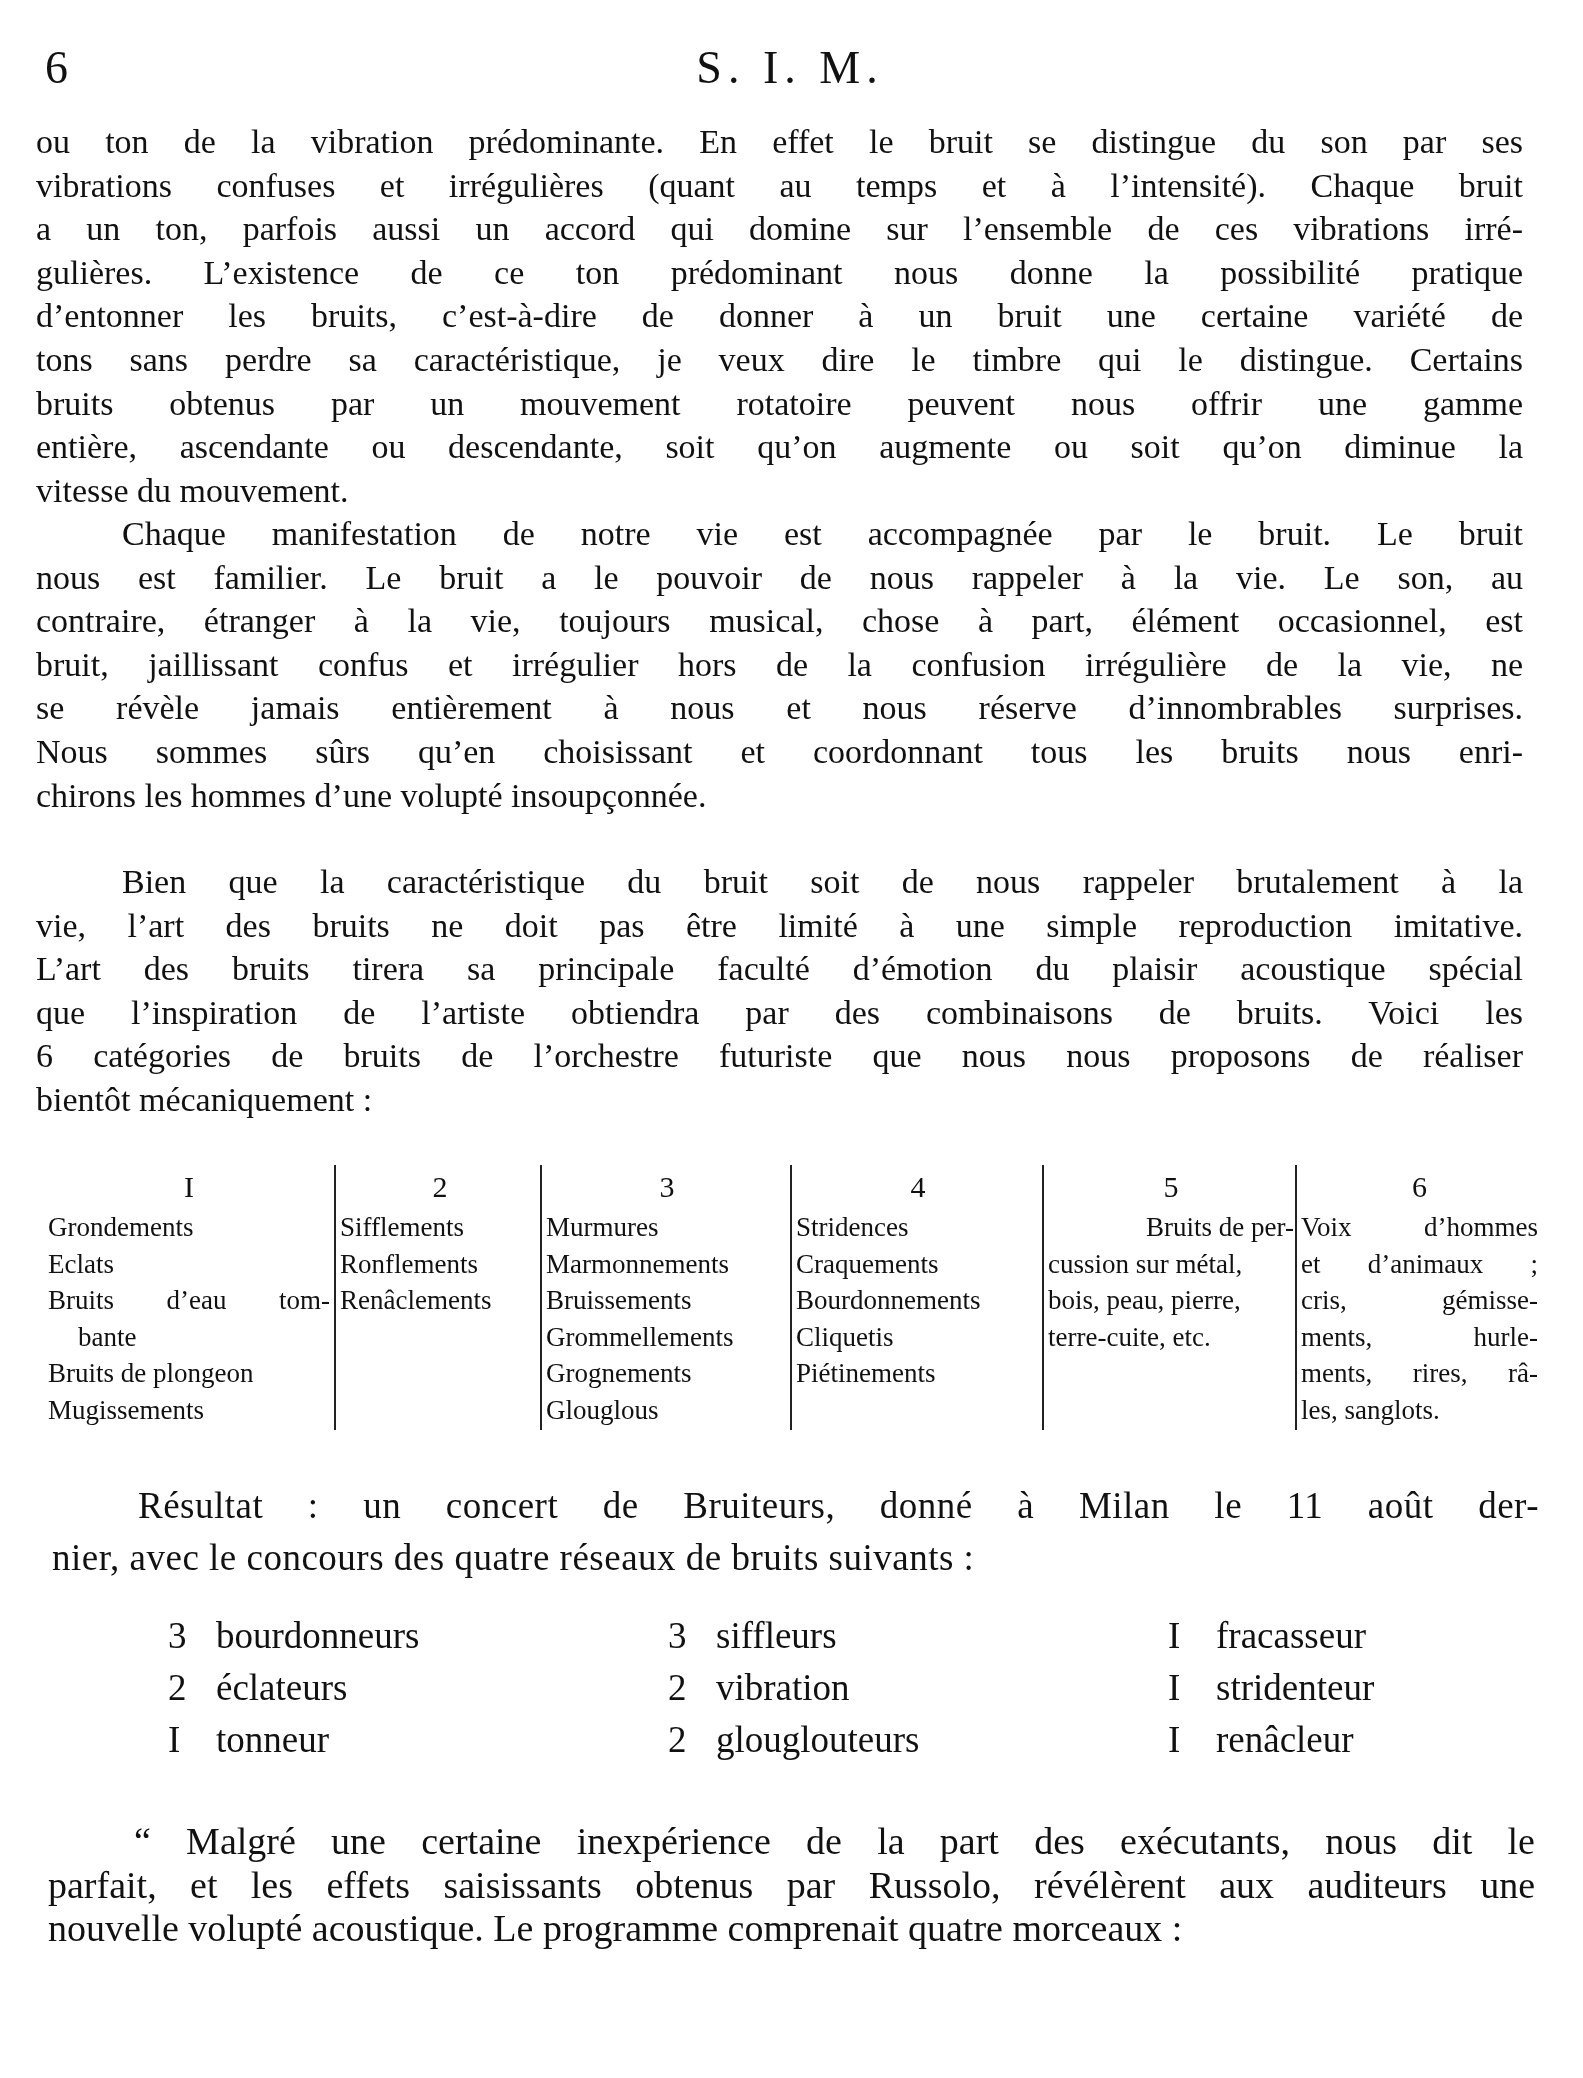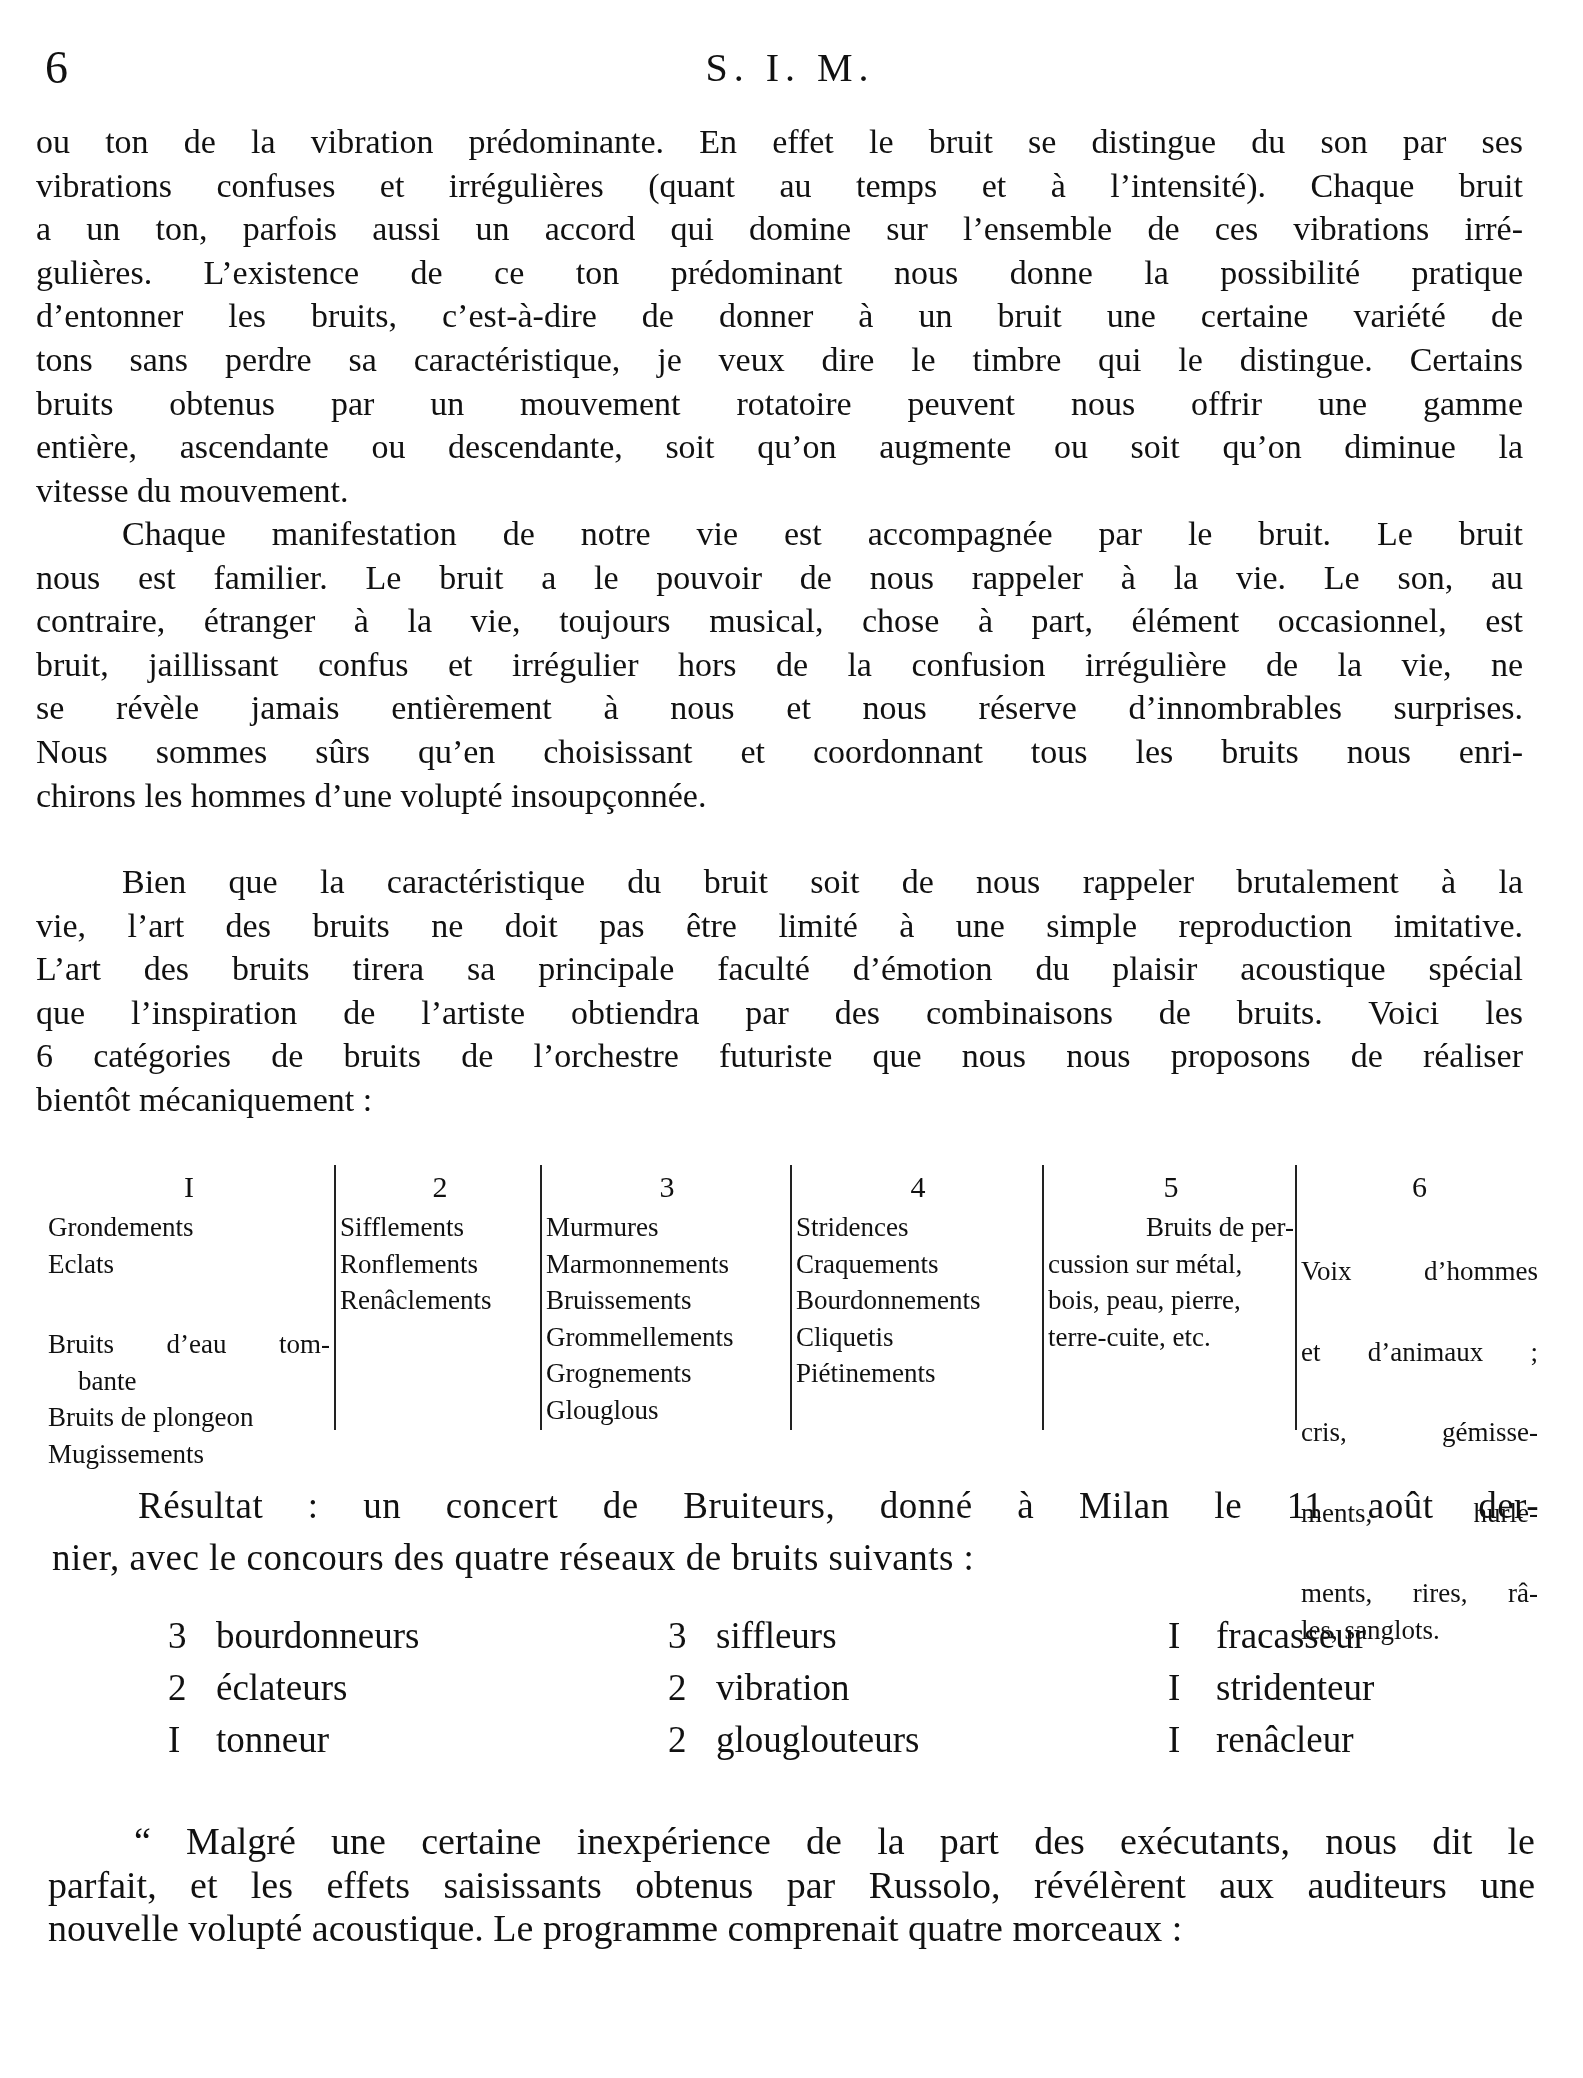--- a/index.html
+++ b/index.html
@@ -3,37 +3,37 @@
 <meta charset="utf-8">
 <style>
   html, body { margin: 0; padding: 0; background: #ffffff; }
   body {
     width: 1583px; height: 2078px; position: relative; overflow: hidden;
     font-family: "Liberation Serif", "DejaVu Serif", serif;
     color: #111111;
   }
   .page-header { position: absolute; top: 38px; left: 45px; right: 48px; height: 60px; }
   .page-number { position: absolute; left: 0; top: 0; font-size: 46px; line-height: 60px; }
-  .running-title { position: absolute; left: 0; right: 0; top: 0; text-align: center; font-size: 40px; line-height: 60px; letter-spacing: 6px; }
+  .running-title { position: absolute; left: 0; right: 0; top: 0; text-align: center; font-size: 46px; line-height: 60px; letter-spacing: 6px; }
 
   .body-text { position: absolute; left: 36px; width: 1487px; font-size: 34px; line-height: 43.6px; text-align: justify; }
   .line { display: block; text-align: justify; text-align-last: justify; white-space: nowrap; }
   .line.last { text-align-last: left; }
   .indent { padding-left: 86px; }
 
   #para1 { top: 120px; }
   #para2 { top: 512px; }
   #para3 { top: 860px; }
 
   .table { position: absolute; top: 1165px; left: 48px; width: 1490px; height: 270px; font-size: 27px; line-height: 36.5px; }
   .col { position: absolute; top: 0; height: 270px; }
   .col-num { text-align: center; font-size: 30px; line-height: 44px; height: 44px; }
   .col-rule { position: absolute; top: 0; width: 1.6px; background: #222; height: 265px; }
   .cell-line { white-space: nowrap; }
-  .just { text-align: justify; text-align-last: justify; margin-top: 44px; }
+  .just { text-align: justify; text-align-last: justify; }
 
   .result { position: absolute; left: 52px; width: 1487px; top: 1480px; font-size: 37px; line-height: 52px; letter-spacing: 0.5px; }
   .result .line { text-align-last: justify; }
   .result .line.last { text-align-last: left; }
 
   .networks { position: absolute; top: 1610px; left: 48px; width: 1487px; font-size: 37px; line-height: 52px; }
   .net-col { position: absolute; top: 0; }
   .net-item { white-space: nowrap; }
   .net-count { display: inline-block; width: 48px; }
 

